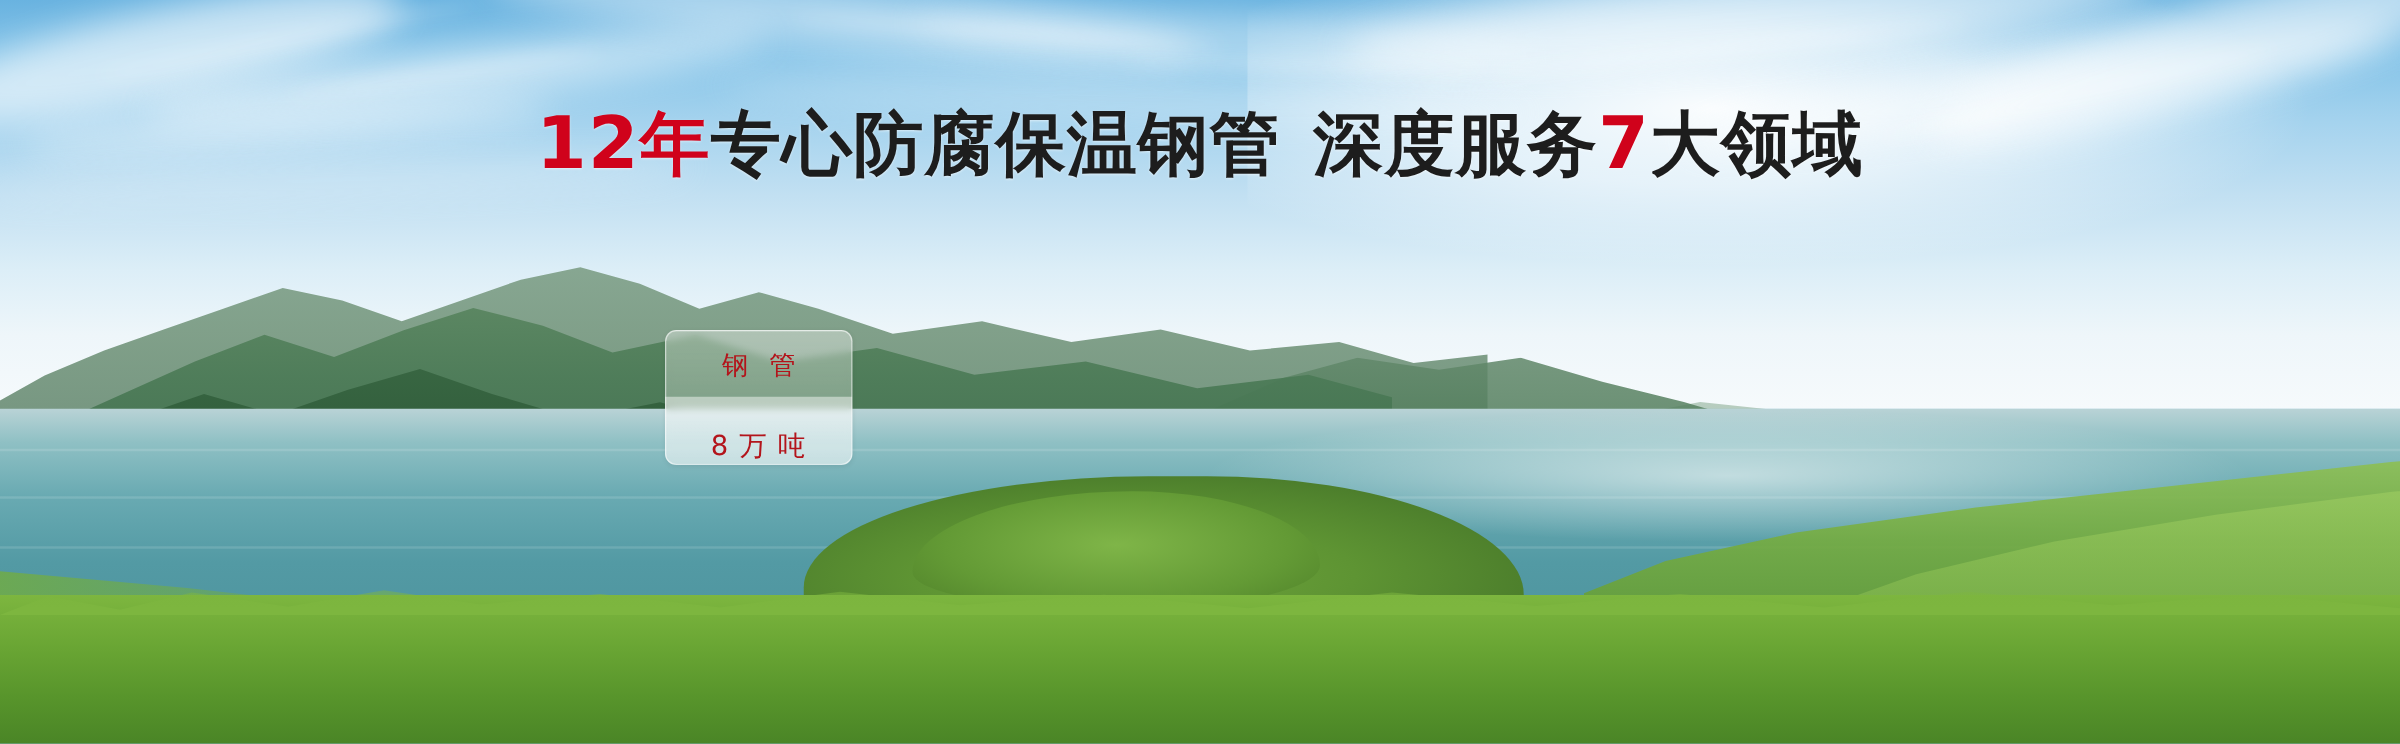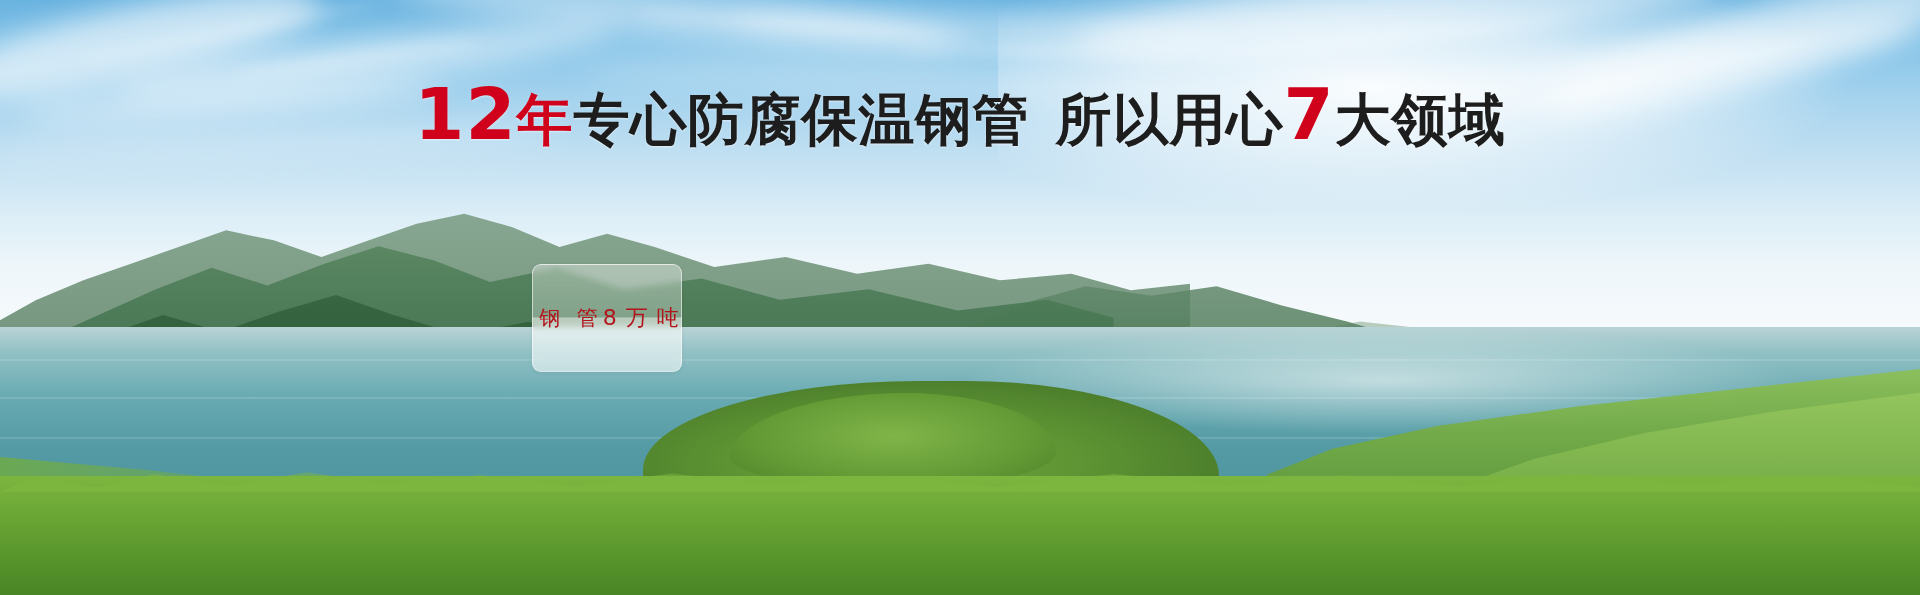--- a/index.html
+++ b/index.html
@@ -92,43 +92,43 @@
     clip-path:polygon(0% 88%,14% 62%,32% 50%,54% 44%,76% 48%,92% 56%,100% 66%,100% 100%,0% 100%);
     opacity:.72; }
 
   
   .headline { position:absolute; left:0; top:82px; width:100%; text-align:center;
     font-family:"DejaVu Sans","Liberation Sans",sans-serif;
     font-weight:bold; font-size:56px; line-height:64px; letter-spacing:1px;
     color:#1d1d1d; white-space:nowrap;
     text-shadow:0 1px 2px rgba(255,255,255,.55); }
   .headline .red { color:#d0021b; }
-  .headline .num { font-size:72px; }
+  .headline .num { font-size:58px; }
   .headline .gap { display:inline-block; width:26px; }
 
   .pill { position:absolute; left:50%; top:172px; transform:translateX(-50%);
     border:1.5px solid #3a3a3a; border-radius:26px;
     padding:9px 34px 11px; background:rgba(255,255,255,.06);
     font-family:"DejaVu Sans","Liberation Sans",sans-serif;
     font-size:25px; line-height:30px; color:#1d1d1d; letter-spacing:2px; white-space:nowrap; }
 
   
   .cards { position:absolute; left:532px; top:264px; display:flex; gap:8px; }
   .card { width:150px; height:108px;
     background:linear-gradient(180deg, rgba(255,255,255,.36) 0%, rgba(255,255,255,.30) 49%, rgba(255,255,255,.62) 50%, rgba(255,255,255,.55) 100%);
     border-radius:9px; border:1px solid rgba(255,255,255,.55);
     backdrop-filter:blur(3px);
-    display:flex; flex-direction:row; align-items:center; justify-content:center;
+    display:flex; flex-direction:column; align-items:center; justify-content:center;
     box-shadow:0 1px 4px rgba(0,0,0,.07); }
   .card-title { font-family:"DejaVu Sans","Liberation Sans",sans-serif;
     font-size:21px; line-height:26px; color:#b3141b; letter-spacing:5px;
     text-indent:5px; height:54px; display:flex; align-items:center; }
   .card-value { font-family:"DejaVu Sans","Liberation Sans",sans-serif;
     font-size:22px; line-height:26px; color:#b3141b; letter-spacing:1px;
-    height:54px; display:flex; align-items:center; }
+    height:54px; display:flex; align-items:flex-end; }
   .card-value sup { font-size:13px; vertical-align:super; }
 </style>
 </head>
 <body>
 
 <div id="banner">
 
   <div class="sky">
     <div class="sky-haze"></div>
     <div class="cloud c1"></div>
@@ -167,21 +167,21 @@
 
   <div class="island-shadow"></div>
   <div class="island"></div>
   <div class="island2"></div>
   <div class="grass-r"></div>
   <div class="grass-r2"></div>
   <div class="grass-left"></div>
   <div class="grass-front"></div>
 
   <div class="headline">
-    <span class="red num">12</span><span class="red">年</span><span>专心防腐保温钢管</span><span class="gap"></span><span>所以用心</span><span class="red num">7</span><span>大领域</span>
+    <span class="red num">12</span><span class="red">年</span><span>专心防腐保温钢管</span><span class="gap"></span><span>深度服务</span><span class="red num">7</span><span>大领域</span>
   </div>
 
 
   <div class="cards">
 
     <div class="card">
       <div class="card-title">钢 管</div>
       <div class="card-value">
         <span>8 万 吨</span>
           <sup></sup>

